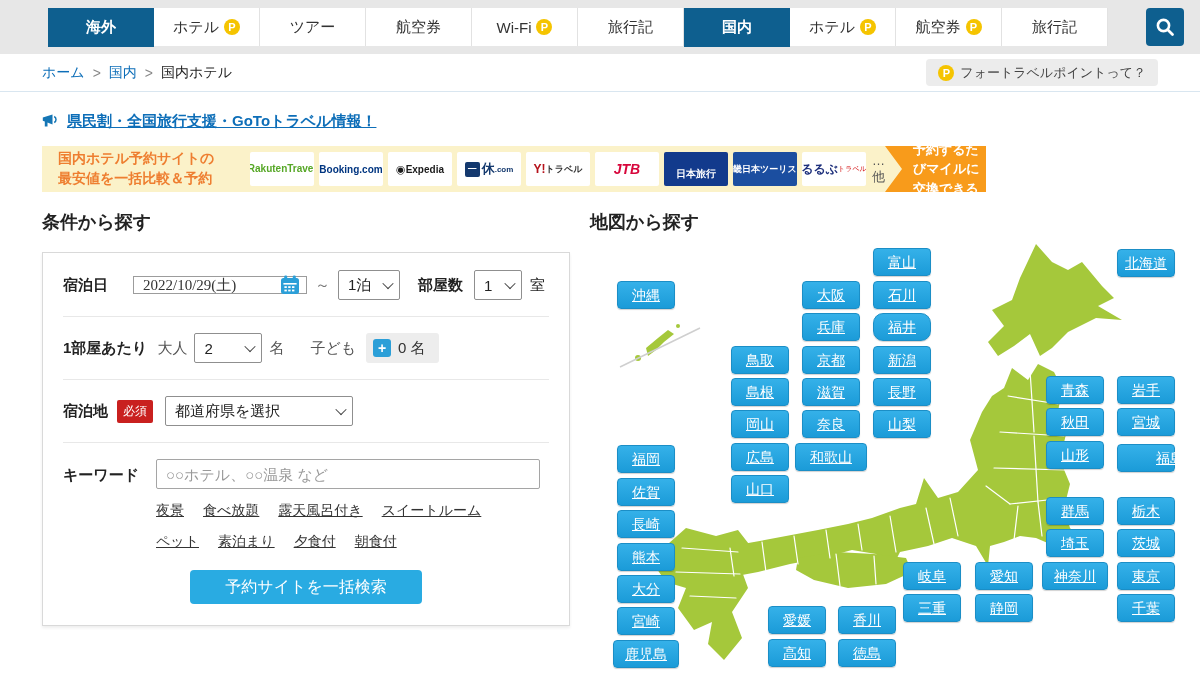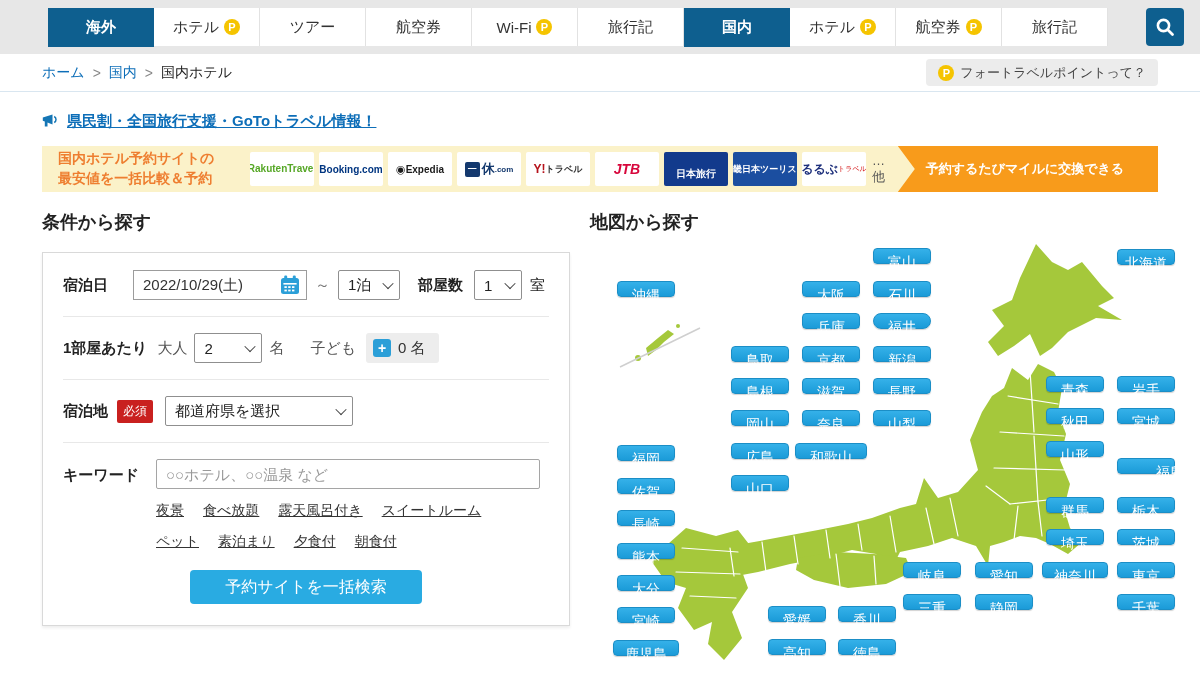--- a/index.html
+++ b/index.html
@@ -22,41 +22,41 @@
   .crumbbar{position:absolute;top:54px;left:0;width:1200px;height:37px;background:#fff;border-bottom:1px solid #d9e6f0;}
   .crumbs{position:absolute;left:42px;top:0;height:37px;display:flex;align-items:center;font-size:14px;gap:8px;}
   .crumbs .lnk{color:#0d6eb8;cursor:pointer;}
   .crumbs .sep{color:#888;}
   .points-pill{position:absolute;right:42px;top:5px;height:27px;background:#ececec;border-radius:4px;
         display:flex;align-items:center;gap:6px;padding:0 12px;font-size:13px;color:#444;cursor:pointer;}
   
   .notice{position:absolute;left:42px;top:112px;display:flex;align-items:center;gap:7px;}
   .notice a{color:#0d6eb8;font-weight:bold;font-size:15px;text-decoration:underline;cursor:pointer;}
   
-  .banner{position:absolute;left:42px;top:146px;width:1116px;height:46px;background:#fbf2c9;
+  .banner{position:absolute;left:42px;top:146px;width:944px;height:46px;background:#fbf2c9;
         display:flex;align-items:center;}
   .banner-label{width:192px;padding-left:16px;font-weight:bold;color:#ee7e30;font-size:14px;line-height:1.4;flex:0 0 auto;}
   .logos{display:flex;align-items:center;gap:5px;}
   .logo-card{width:64px;height:34px;background:#fff;border-radius:2px;display:flex;align-items:center;
         justify-content:center;text-align:center;overflow:hidden;white-space:nowrap;}
   .logo-card span{display:inline-block;}
   .more{color:#555;font-size:13px;margin-left:6px;}
   .banner-arrow{margin-left:auto;width:262px;height:46px;background:#f89b1b;color:#fff;font-weight:bold;
         font-size:13px;display:flex;flex-direction:column;justify-content:center;padding-left:28px;
         box-sizing:border-box;line-height:1.5;clip-path:polygon(0 0,100% 0,100% 100%,0 100%,17px 50%);}
   
   .section-title{position:absolute;font-size:18px;font-weight:bold;color:#222;}
   
   .form-box{position:absolute;left:42px;top:252px;width:528px;height:374px;background:#fff;
         border:1px solid #d9d9d9;box-shadow:0 2px 3px rgba(0,0,0,.07);box-sizing:border-box;padding:17px 20px 0 20px;}
   .frow{display:flex;align-items:center;}
   .flabel{font-weight:bold;font-size:15px;color:#222;flex:0 0 auto;}
   .fdiv{border:none;border-top:1px solid #e8e8e8;margin:16px 0;}
-  .datefield{width:174px;height:30px;border:1px solid #9c9c9c;display:flex;align-items:center;
-        padding:0 6px 0 9px;box-sizing:border-box;font-size:15px;color:#333;margin-left:12px;cursor:pointer;}
+  .datefield{width:174px;height:18px;border:1px solid #9c9c9c;display:flex;align-items:center;
+        padding:0 6px 0 9px;box-sizing:border-box;font-size:15px;color:#333;margin-left:12px;cursor:pointer;font-family:Liberation Serif, serif;}
   .datefield .cal{margin-left:auto;display:flex;}
   .tilde{color:#777;font-size:15px;margin:0 8px;}
   .fselect{height:30px;border:1px solid #8f8f8f;border-radius:2px;background:#fff;display:inline-flex;
         align-items:center;justify-content:space-between;padding:0 7px 0 9px;font-size:15px;color:#222;
         cursor:pointer;box-sizing:border-box;}
   .chev{width:7px;height:7px;border-right:1.6px solid #444;border-bottom:1.6px solid #444;
         transform:rotate(45deg) translate(-1px,-1px);margin-left:9px;flex:0 0 auto;}
   .sub{color:#555;font-size:15px;}
   .childbtn{background:#ededed;border-radius:3px;height:30px;display:flex;align-items:center;gap:7px;
         padding:0 13px 0 7px;margin-left:10px;cursor:pointer;}
@@ -66,23 +66,23 @@
   .kw-input{width:384px;height:30px;border:1px solid #a5a5a5;border-radius:2px;font-size:15px;padding:0 9px;
         box-sizing:border-box;font-family:inherit;color:#333;}
   .kw-input::placeholder{color:#9a9a9a;}
   .kw-links{display:flex;gap:19px;margin-top:13px;flex-wrap:wrap;}
   .kw-links span{font-size:14px;color:#333;text-decoration:underline;cursor:pointer;}
   .submit-wrap{text-align:center;margin-top:19px;}
   .submit-btn{width:232px;height:34px;background:#29abe2;border:none;border-radius:4px;color:#fff;
         font-size:16px;font-family:inherit;cursor:pointer;}
   
   .map-area{position:absolute;left:590px;top:236px;width:610px;height:440px;}
-  .pref{position:absolute;height:16px;width:58px;line-height:27px;text-align:center;color:#fff;font-size:14px;
+  .pref{position:absolute;height:28px;width:58px;line-height:27px;text-align:center;color:#fff;font-size:14px;
         background:linear-gradient(#35b1e9,#1b9bd8);border:1px solid #1b8ec6;border-radius:4px;
-        box-sizing:border-box;box-shadow:0 1px 1px rgba(0,0,0,.18);cursor:pointer;white-space:nowrap;}
+        box-sizing:border-box;box-shadow:0 1px 1px rgba(0,0,0,.18);cursor:pointer;white-space:nowrap;text-decoration:underline;}
 </style>
 </head>
 <body>
 
 <div class="topnav">
   <div class="tabs" id="nav-tabs">
       <div class="tab active">
         <span>海外</span>
       </div>
       <div class="tab">
@@ -349,21 +349,21 @@
       <div class="pref" style="left: 456px; top: 140px;">青森</div>
       <div class="pref" style="left: 527px; top: 140px;">岩手</div>
       <div class="pref" style="left: 141px; top: 174px;">岡山</div>
       <div class="pref" style="left: 212px; top: 174px;">奈良</div>
       <div class="pref" style="left: 283px; top: 174px;">山梨</div>
       <div class="pref" style="left: 456px; top: 172px;">秋田</div>
       <div class="pref" style="left: 527px; top: 172px;">宮城</div>
       <div class="pref" style="left: 141px; top: 207px;">広島</div>
       <div class="pref" style="left: 205px; top: 207px; width: 72px;">和歌山</div>
       <div class="pref" style="left: 456px; top: 205px;">山形</div>
-      <div class="pref" style="left: 527px; top: 222px; padding-left: 38px;">福島</div>
+      <div class="pref" style="left: 527px; top: 208px; padding-left: 38px;">福島</div>
       <div class="pref" style="left: 27px; top: 209px;">福岡</div>
       <div class="pref" style="left: 141px; top: 239px;">山口</div>
       <div class="pref" style="left: 27px; top: 242px;">佐賀</div>
       <div class="pref" style="left: 27px; top: 274px;">長崎</div>
       <div class="pref" style="left: 456px; top: 261px;">群馬</div>
       <div class="pref" style="left: 527px; top: 261px;">栃木</div>
       <div class="pref" style="left: 27px; top: 307px;">熊本</div>
       <div class="pref" style="left: 456px; top: 293px;">埼玉</div>
       <div class="pref" style="left: 527px; top: 293px;">茨城</div>
       <div class="pref" style="left: 27px; top: 339px;">大分</div>

